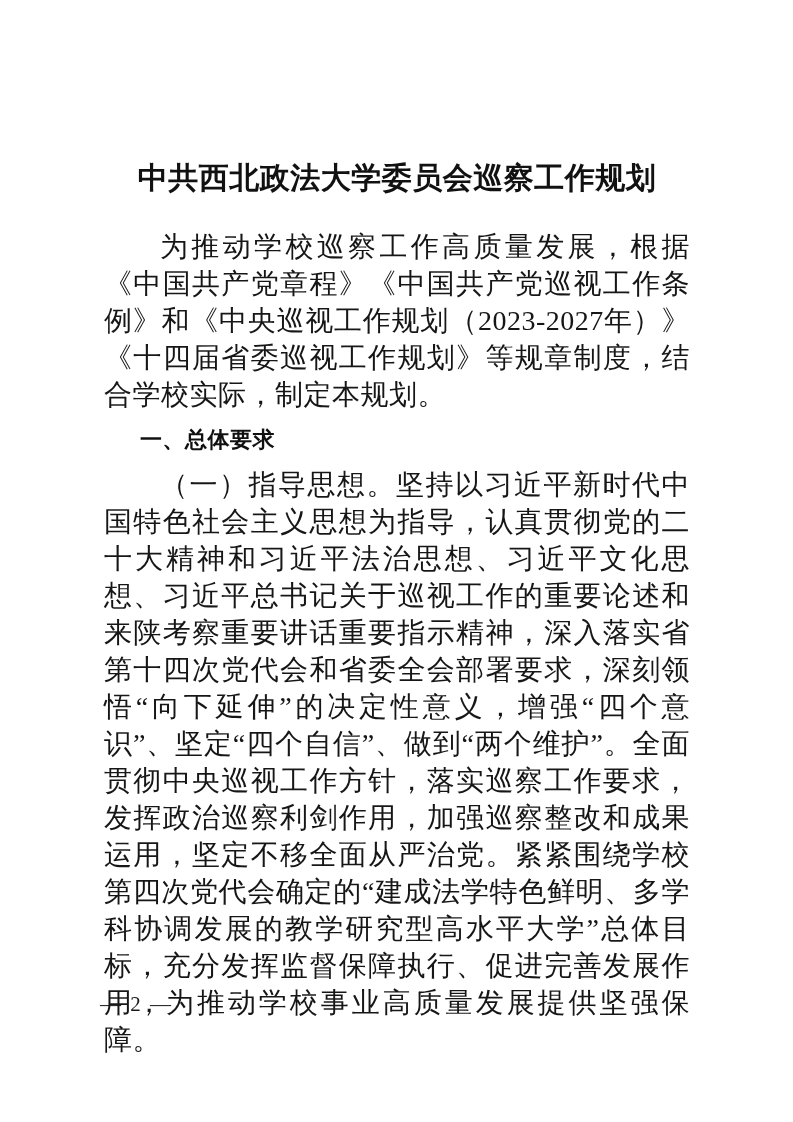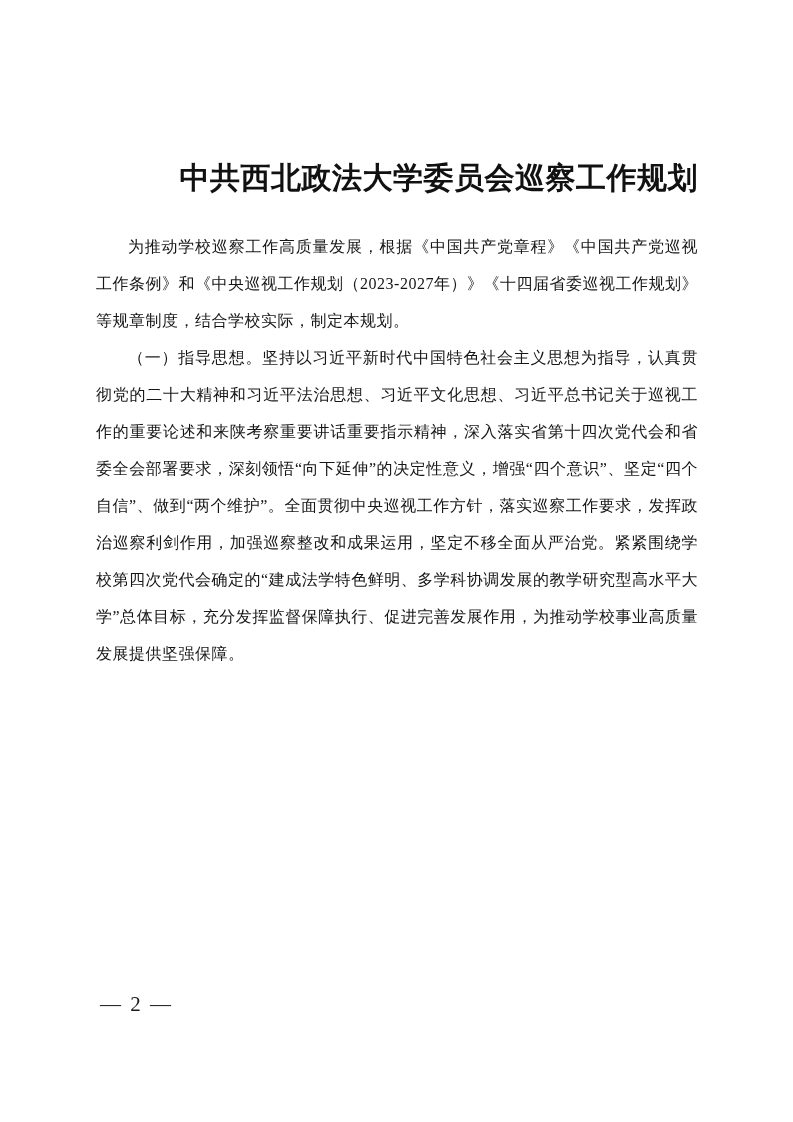--- a/index.html
+++ b/index.html
@@ -14,38 +14,38 @@
     margin: 0 auto;
     background: #ffffff;
     overflow: hidden;
     color: #141414;
     font-family: "Liberation Serif", "DejaVu Serif", serif;
   }
   .content {
     padding: 135px 95px 0 96px;
   }
   .doc-title {
-    text-align: right;
+    text-align: center;
     font-weight: bold;
     font-size: 30px;
     line-height: 45px;
     letter-spacing: 0.5px;
     color: #111111;
     font-family: "Liberation Serif", "DejaVu Serif", serif;
   }
   .doc-title .title-line {
     display: block;
     white-space: nowrap;
   }
   .body-text {
     margin-top: 28px;
   }
   p.para {
-    margin: 0;
-    font-size: 16px;
+    margin: 8px;
+    font-size: 28px;
     line-height: 37px;
     text-align: justify;
     text-justify: inter-character;
     text-indent: 2em;
     letter-spacing: 0.5px;
     color: #161616;
   }
   h2.section-heading {
     margin: 4px 0 2px 0;
     font-size: 22px;
@@ -77,20 +77,21 @@
   <div class="content">
 
     <h1 class="doc-title">
       <span class="title-line">中共西北政法大学委员会巡察工作规划</span>
     </h1>
 
     <div class="body-text">
 
       <p class="para">为推动学校巡察工作高质量发展，根据《中国共产党章程》《中国共产党巡视工作条例》和《中央巡视工作规划（2023-2027年）》《十四届省委巡视工作规划》等规章制度，结合学校实际，制定本规划。</p>
 
+      <h2 class="section-heading">一、总体要求</h2>
 
       <p class="para"><span class="lead">（一）指导思想。</span><span>坚持以习近平新时代中国特色社会主义思想为指导，认真贯彻党的二十大精神和习近平法治思想、习近平文化思想、习近平总书记关于巡视工作的重要论述和来陕考察重要讲话重要指示精神，深入落实省第十四次党代会和省委全会部署要求，深刻领悟“向下延伸”的决定性意义，增强“四个意识”、坚定“四个自信”、做到“两个维护”。全面贯彻中央巡视工作方针，落实巡察工作要求，发挥政治巡察利剑作用，加强巡察整改和成果运用，坚定不移全面从严治党。紧紧围绕学校第四次党代会确定的“建成法学特色鲜明、多学科协调发展的教学研究型高水平大学”总体目标，充分发挥监督保障执行、促进完善发展作用，为推动学校事业高质量发展提供坚强保障。</span></p>
 
 
     </div>
   </div>
 
   <div class="page-number">— 2 —</div>
 </div>
 

